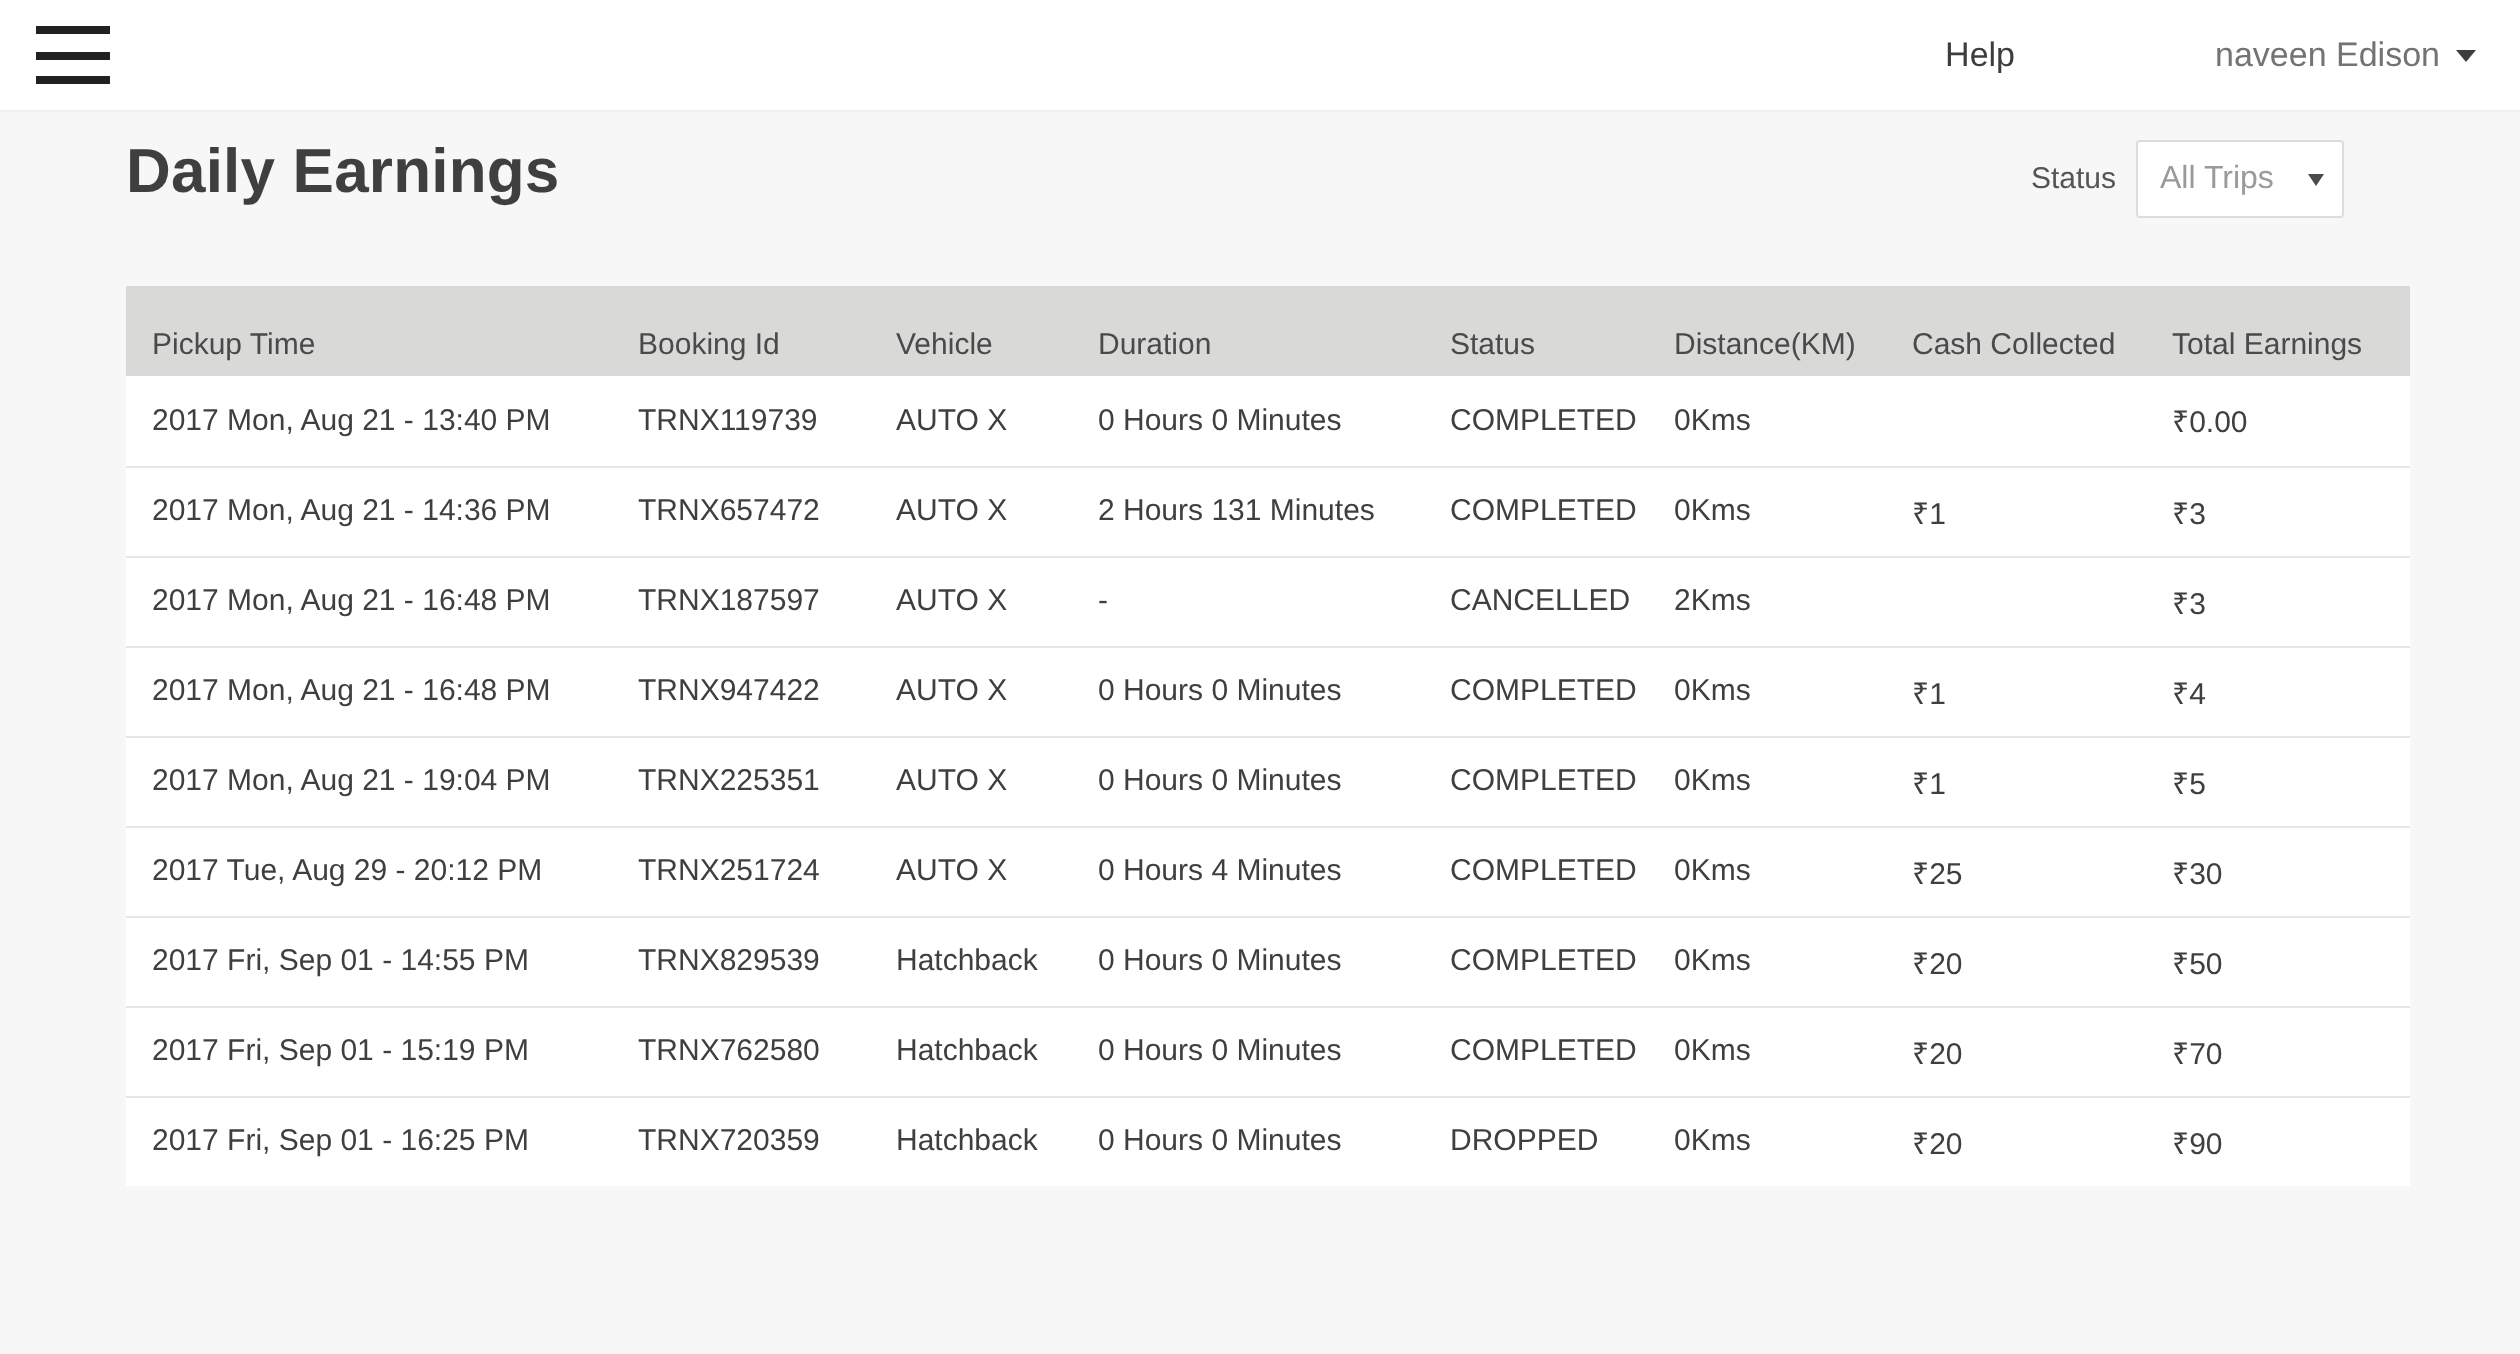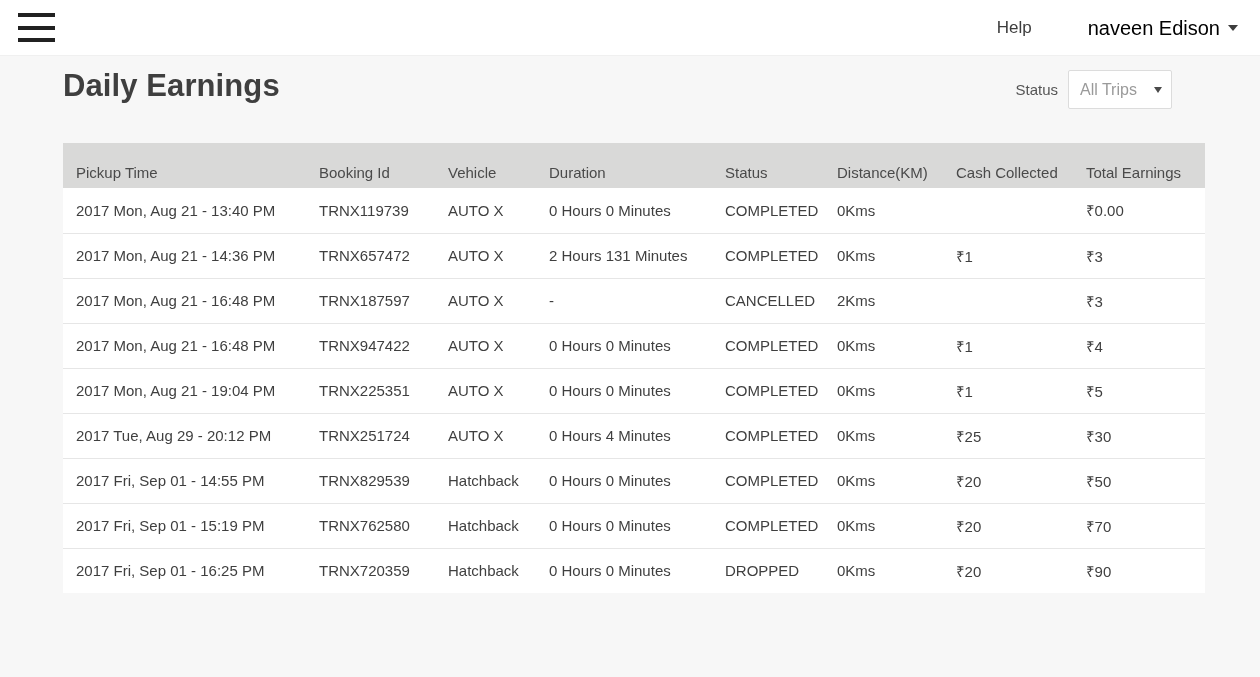--- a/index.html
+++ b/index.html
@@ -45,33 +45,34 @@
     background: #212121;
     border-radius: 0;
   }
   .nav-right {
     position: absolute;
     right: 0;
     top: 0;
     height: 56px;
     display: flex;
     align-items: center;
+    gap: 44px;
   }
   .nav-link {
     font-size: 17px;
     color: #3d3d3d;
     text-decoration: none;
     padding: 0 14px;
     line-height: 56px;
     cursor: pointer;
     white-space: nowrap;
   }
   .nav-user {
-    font-size: 20px;
-    color: #000000;
+    font-size: 17px;
+    color: #737373;
     padding: 0 22px 0 42px;
     line-height: 56px;
     cursor: pointer;
     white-space: nowrap;
     display: flex;
     align-items: center;
   }
   .caret {
     display: inline-block;
     width: 0;

